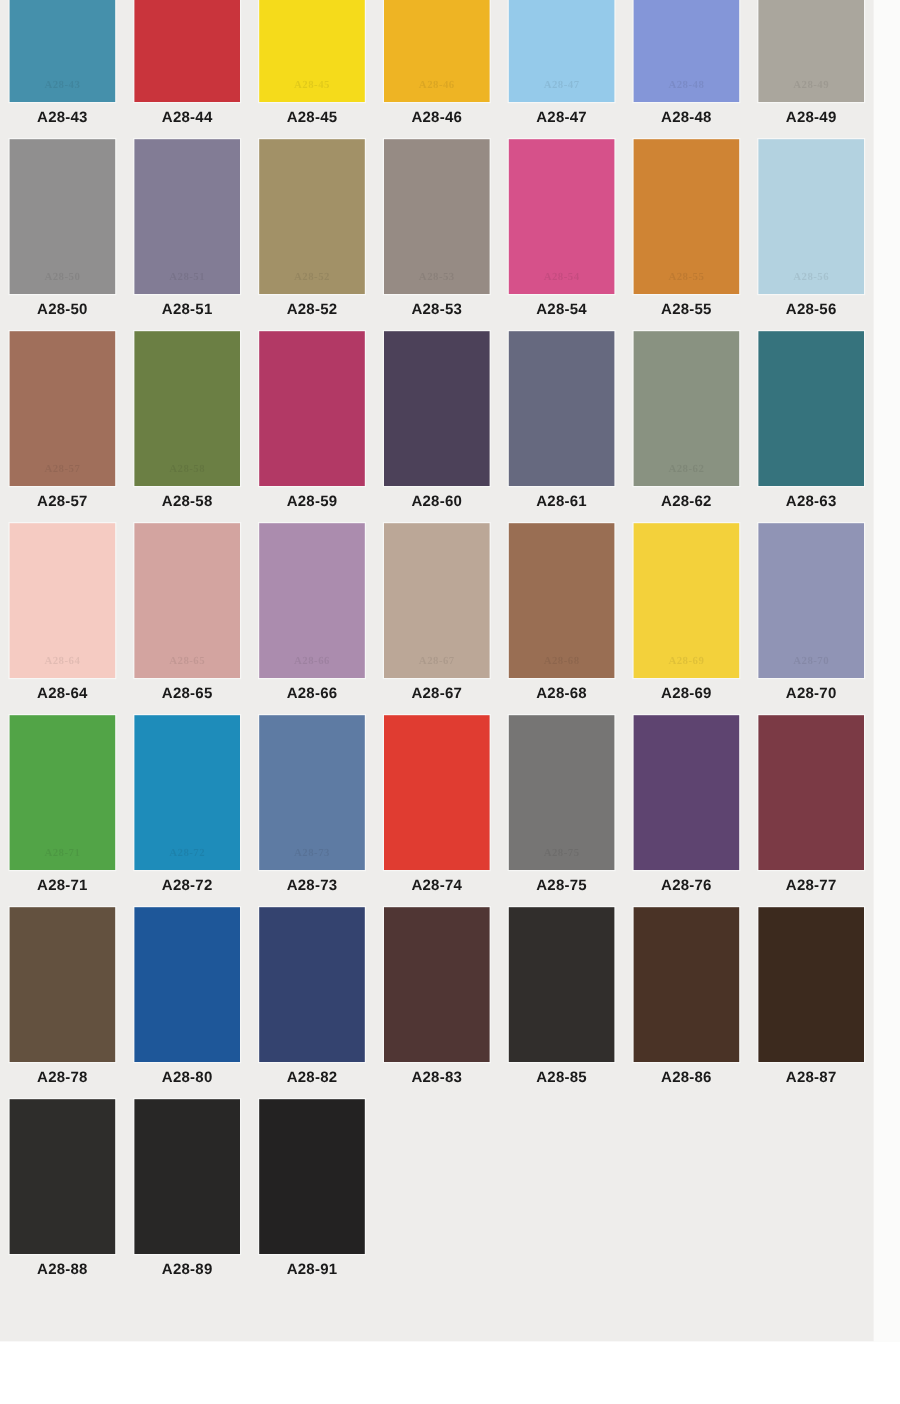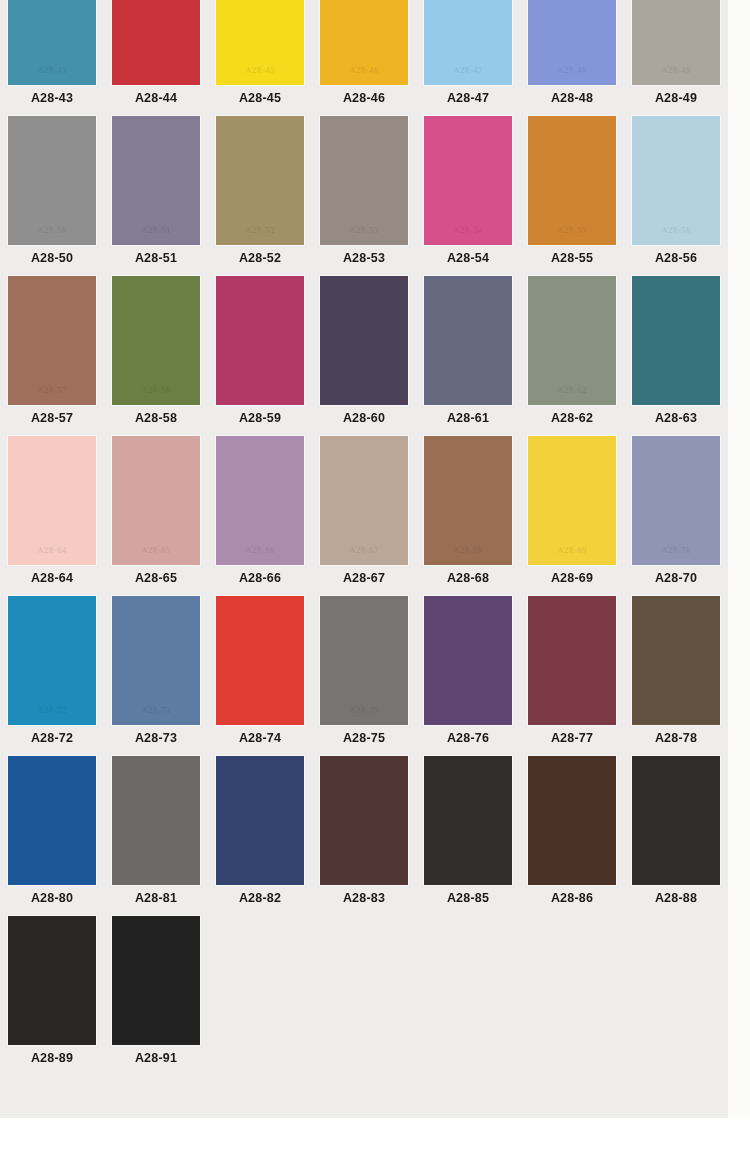--- a/index.html
+++ b/index.html
@@ -348,20 +348,28 @@
       <div class="cell">
         <div class="chip-wrap">
           <div class="chip light" style="background: rgb(144, 148, 181);">
             <span class="chip-code">A28-70</span>
           </div>
         </div>
         <div class="label">A28-70</div>
       </div>
       <div class="cell">
         <div class="chip-wrap">
+          <div class="chip light" style="background: rgb(82, 164, 71);">
+            <span class="chip-code">A28-71</span>
+          </div>
+        </div>
+        <div class="label">A28-71</div>
+      </div>
+      <div class="cell">
+        <div class="chip-wrap">
           <div class="chip light" style="background: rgb(30, 140, 186);">
             <span class="chip-code">A28-72</span>
           </div>
         </div>
         <div class="label">A28-72</div>
       </div>
       <div class="cell">
         <div class="chip-wrap">
           <div class="chip light" style="background: rgb(94, 123, 163);">
             <span class="chip-code">A28-73</span>
@@ -412,28 +420,20 @@
       <div class="cell">
         <div class="chip-wrap">
           <div class="chip dark" style="background: rgb(30, 87, 153);">
             <span class="chip-code">A28-80</span>
           </div>
         </div>
         <div class="label">A28-80</div>
       </div>
       <div class="cell">
         <div class="chip-wrap">
-          <div class="chip dark" style="background: rgb(107, 106, 105);">
-            <span class="chip-code">A28-81</span>
-          </div>
-        </div>
-        <div class="label">A28-81</div>
-      </div>
-      <div class="cell">
-        <div class="chip-wrap">
           <div class="chip dark" style="background: rgb(52, 67, 111);">
             <span class="chip-code">A28-82</span>
           </div>
         </div>
         <div class="label">A28-82</div>
       </div>
       <div class="cell">
         <div class="chip-wrap">
           <div class="chip dark" style="background: rgb(80, 54, 52);">
             <span class="chip-code">A28-83</span>
@@ -452,20 +452,28 @@
       <div class="cell">
         <div class="chip-wrap">
           <div class="chip dark" style="background: rgb(74, 51, 38);">
             <span class="chip-code">A28-86</span>
           </div>
         </div>
         <div class="label">A28-86</div>
       </div>
       <div class="cell">
         <div class="chip-wrap">
+          <div class="chip dark" style="background: rgb(60, 42, 30);">
+            <span class="chip-code">A28-87</span>
+          </div>
+        </div>
+        <div class="label">A28-87</div>
+      </div>
+      <div class="cell">
+        <div class="chip-wrap">
           <div class="chip dark" style="background: rgb(46, 45, 43);">
             <span class="chip-code">A28-88</span>
           </div>
         </div>
         <div class="label">A28-88</div>
       </div>
       <div class="cell">
         <div class="chip-wrap">
           <div class="chip dark" style="background: rgb(40, 39, 38);">
             <span class="chip-code">A28-89</span>

